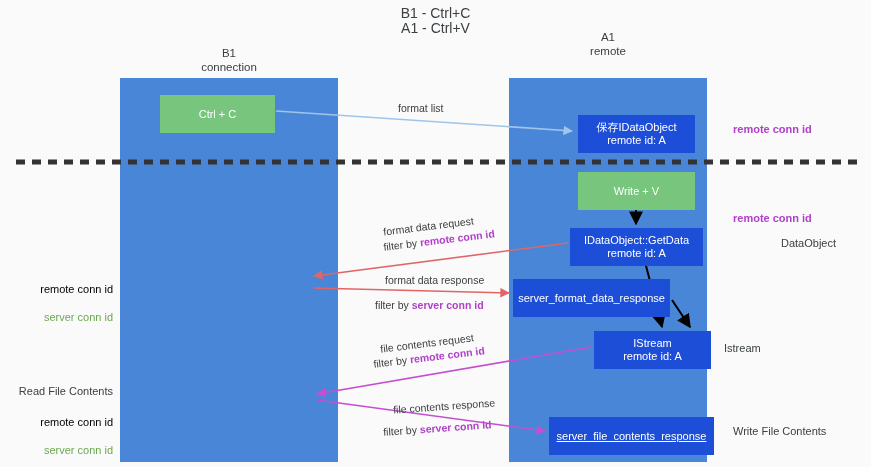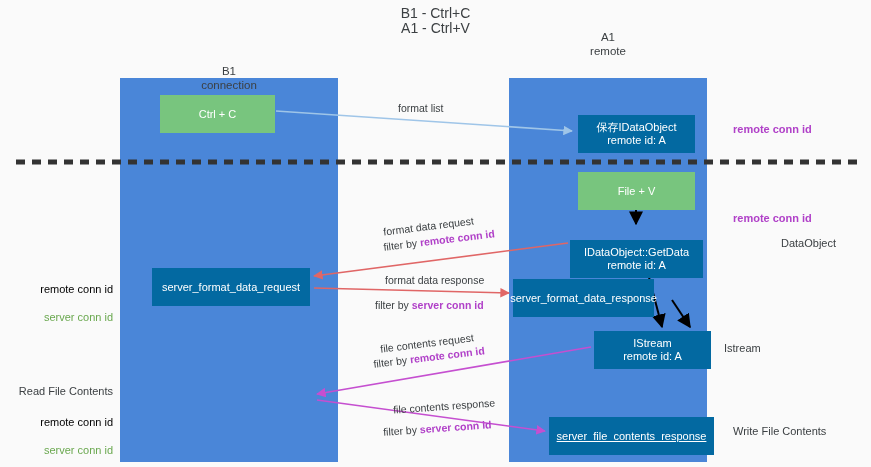--- a/index.html
+++ b/index.html
@@ -19,39 +19,39 @@
   
   #doc-title{
     position:absolute;left:0;top:6px;width:871px;
     text-align:center;font-size:14px;color:#3c4043;line-height:15px;
     white-space:pre-line;
   }
   .lane-head{
     position:absolute;text-align:center;font-size:11.5px;color:#3c4043;
     line-height:14px;white-space:pre-line;
   }
-  #head-b1{left:120px;top:46px;width:218px;margin-top:18px;}
+  #head-b1{left:120px;top:46px;width:218px;}
   #head-a1{left:509px;top:30px;width:198px;}
 
   
   .box{
     position:absolute;box-sizing:border-box;
     display:flex;align-items:center;justify-content:center;
     text-align:center;color:#ffffff;font-size:11px;line-height:13px;
     white-space:pre-line;padding:19px 4px;
   }
   .box.green{background:#78c57e;}
-  .box.orange{background:#0369a1;}
+  .box.orange{background:#1d4ed8;}
 
   #box-ctrlc{left:160px;top:95px;width:115px;height:30px;}
   #box-dataobject{left:578px;top:115px;width:117px;height:34px;}
   #box-ctrlv{left:578px;top:172px;width:117px;height:28px;}
-  #box-getdata{left:570px;top:240px;width:133px;height:34px;}
+  #box-getdata{left:570px;top:228px;width:133px;height:34px;}
   #box-fmt-req{left:152px;top:268px;width:158px;height:27px;}
-  #box-fmt-resp{left:513px;top:279px;width:141px;height:27px;}
+  #box-fmt-resp{left:513px;top:279px;width:157px;height:27px;}
   #box-istream{left:594px;top:331px;width:117px;height:33px;}
   #box-file-req{left:150px;top:383px;width:163px;height:27px;}
   #box-file-resp{left:549px;top:417px;width:165px;height:27px;text-decoration:underline;}
 
   
   .note{position:absolute;font-size:11px;line-height:14px;white-space:pre-line;}
   .note.plain{color:#3c4043;}
   .note.purple{color:#b040c8;font-weight:bold;}
   .note.right{text-align:right;}
 
@@ -136,24 +136,23 @@
     <line x1="672" y1="300" x2="690" y2="327" stroke="#000000" stroke-width="2" marker-end="url(#ah-black)"></line>
 
     <line x1="591" y1="347" x2="317" y2="394" stroke="#c54fd0" stroke-width="1.6" marker-end="url(#ah-magenta)"></line>
 
     <line x1="317" y1="400" x2="545" y2="431" stroke="#c54fd0" stroke-width="1.6" marker-end="url(#ah-magenta)"></line>
   </svg>
 
   <div class="box green" id="box-ctrlc">Ctrl + C</div>
   <div class="box orange" id="box-dataobject">保存IDataObject
 remote id: A</div>
-  <div class="box green" id="box-ctrlv">File + V</div>
+  <div class="box green" id="box-ctrlv">Write + V</div>
   <div class="box orange" id="box-getdata">IDataObject::GetData
 remote id: A</div>
-  <div class="box orange" id="box-fmt-req">server_format_data_request</div>
   <div class="box orange" id="box-fmt-resp">server_format_data_response</div>
   <div class="box orange" id="box-istream">IStream
 remote id: A</div>
   <div class="box orange" id="box-file-resp">server_file_contents_response</div>
 
   <div class="elabel" id="lab-format-list">format list</div>
 
   <div class="elabel" id="lab-fdreq-1">format data request</div>
   <div class="elabel" id="lab-fdreq-2"><span>filter by </span><span class="hl-purple">remote conn id</span></div>
 

